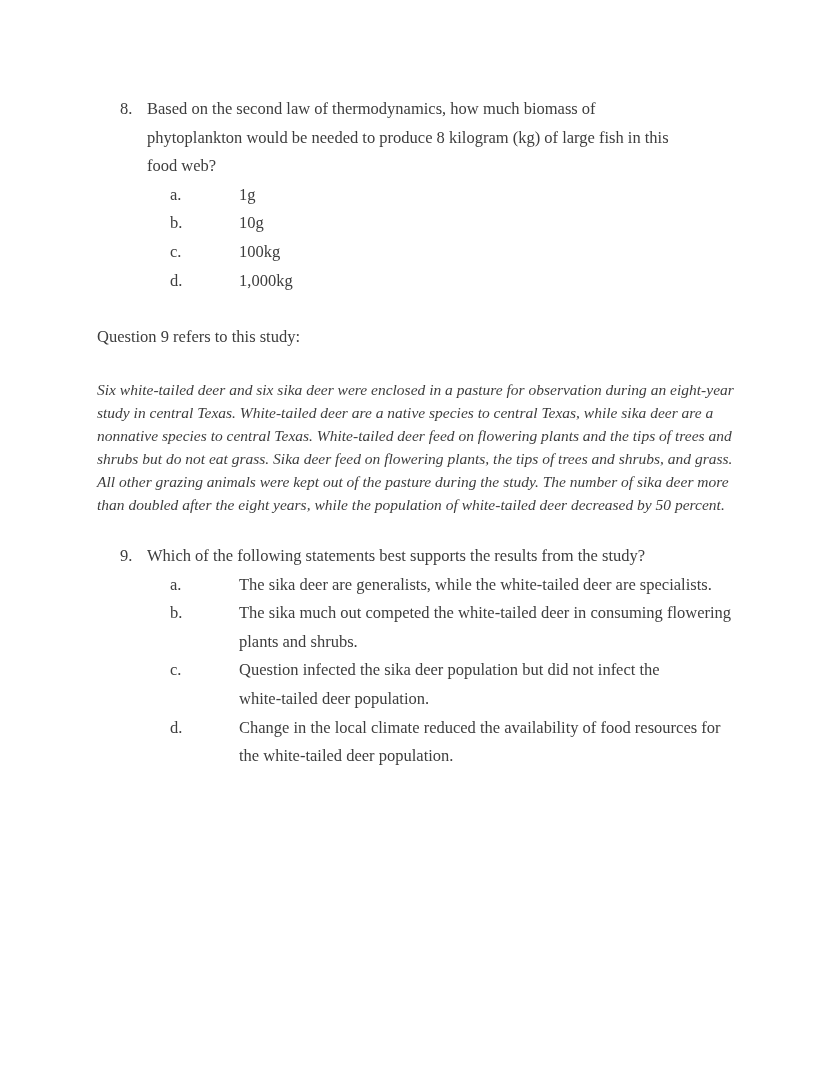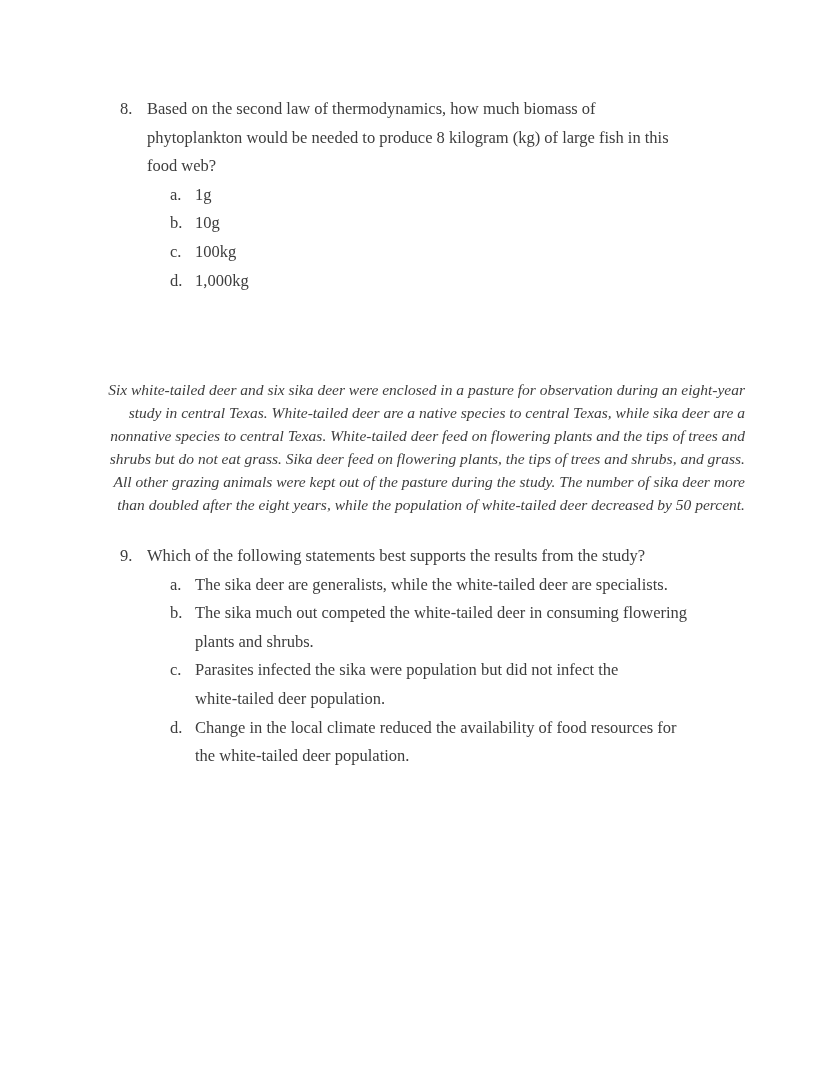--- a/index.html
+++ b/index.html
@@ -46,40 +46,40 @@
     display: flex;
     align-items: flex-start;
   }
   .opt-label {
     width: 25px;
     flex-shrink: 0;
   }
   .opt-text {
     white-space: pre-line;
     flex: 1;
+    margin-left: 44px;
   }
   .study-intro {
     position: absolute;
     left: 97px;
     top: 325px;
     margin: 0;
     font-size: 16.5px;
     line-height: 24px;
   }
   .study-passage {
     position: absolute;
     left: 97px;
     top: 378px;
     width: 648px;
     margin: 0;
     font-style: italic;
     font-size: 15.5px;
     line-height: 23px;
     white-space: pre-line;
-    text-align: right;
   }
 </style>
 </head>
 <body>
 
 <div class="page">
 
   <section class="question-block q8">
     <div class="q-row">
       <span class="q-num">8.</span>
@@ -100,41 +100,42 @@
         <span class="opt-label">c.</span>
         <span class="opt-text">100kg</span>
       </li>
       <li class="option">
         <span class="opt-label">d.</span>
         <span class="opt-text">1,000kg</span>
       </li>
     </ol>
   </section>
 
+  <p class="study-intro">Question 9 refers to this study:</p>
 
   <p class="study-passage">Six white-tailed deer and six sika deer were enclosed in a pasture for observation during an eight-year study in central Texas. White-tailed deer are a native species to central Texas, while sika deer are a nonnative species to central Texas. White-tailed deer feed on flowering plants and the tips of trees and shrubs but do not eat grass. Sika deer feed on flowering plants, the tips of trees and shrubs, and grass. All other grazing animals were kept out of the pasture during the study. The number of sika deer more than doubled after the eight years, while the population of white-tailed deer decreased by 50 percent.</p>
 
   <section class="question-block q9">
     <div class="q-row">
       <span class="q-num">9.</span>
       <div class="q-text">Which of the following statements best supports the results from the study?</div>
     </div>
     <ol class="options">
       <li class="option">
         <span class="opt-label">a.</span>
         <span class="opt-text">The sika deer are generalists, while the white-tailed deer are specialists.</span>
       </li>
       <li class="option">
         <span class="opt-label">b.</span>
         <span class="opt-text">The sika much out competed the white-tailed deer in consuming flowering
 plants and shrubs.</span>
       </li>
       <li class="option">
         <span class="opt-label">c.</span>
-        <span class="opt-text">Parasites infected the sika were population but did not infect the
+        <span class="opt-text">Question infected the sika deer population but did not infect the
 white-tailed deer population.</span>
       </li>
       <li class="option">
         <span class="opt-label">d.</span>
         <span class="opt-text">Change in the local climate reduced the availability of food resources for
 the white-tailed deer population.</span>
       </li>
     </ol>
   </section>
 

